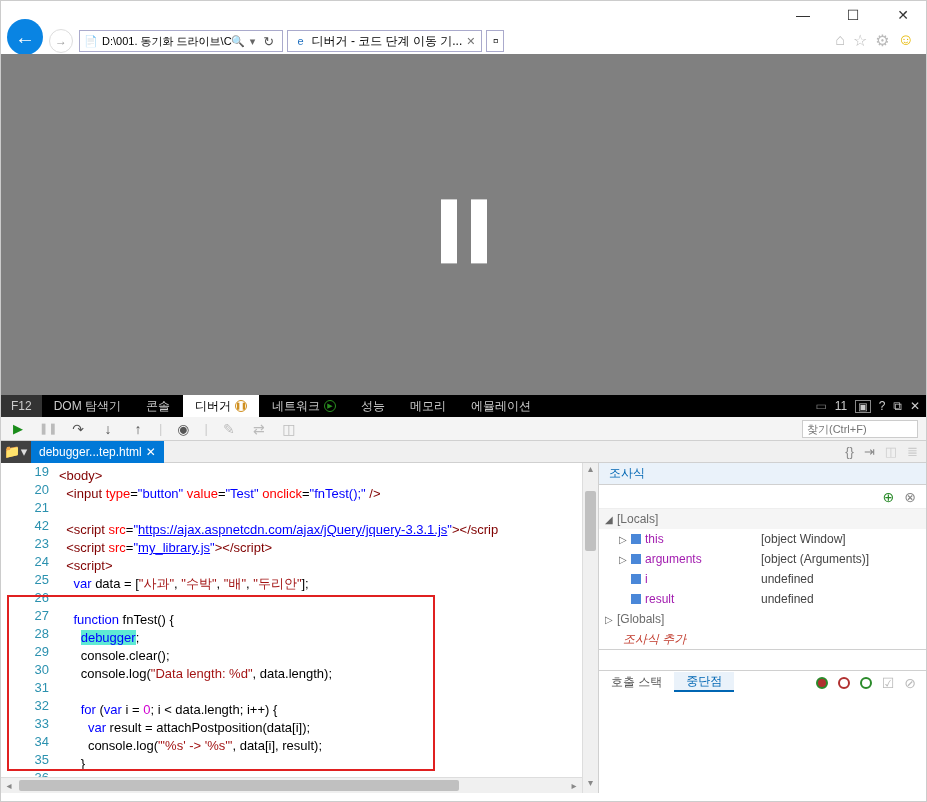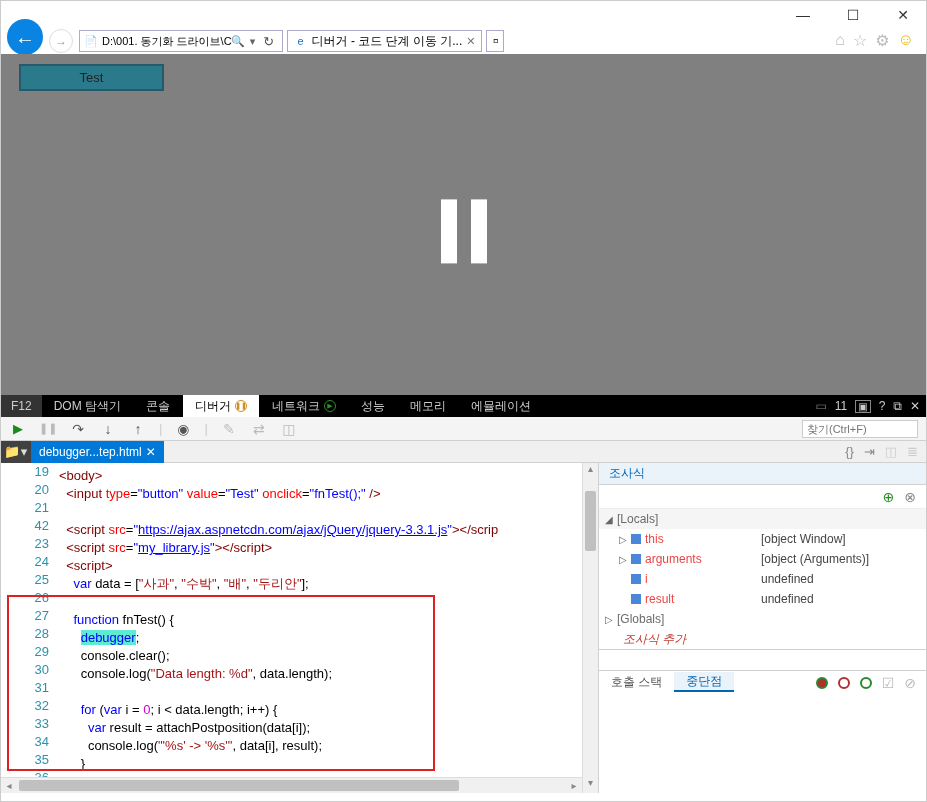--- a/index.html
+++ b/index.html
@@ -75,21 +75,21 @@
 .hscroll .thumb { position: absolute; top: 2px; bottom: 2px; left: 18px; width: 440px; background: #c0c0c0; border-radius: 2px; }
 
 
 .watch-pane { width: 328px; border-left: 1px solid #d0d0d0; background: #fff; font-size: 12px; display: flex; flex-direction: column; }
 .watch-hdr { height: 22px; background: #eaf2fa; color: #0066b3; display: flex; align-items: center; padding: 0 10px; font-weight: 500; border-bottom: 1px solid #d0d0d0; }
 .watch-actions { height: 24px; display: flex; justify-content: flex-end; gap: 10px; align-items: center; padding-right: 10px; color: #888; border-bottom: 1px solid #eee; font-size: 14px; }
 .watch-tree { flex: 0 0 auto; }
 .wt-row { display: flex; align-items: center; height: 20px; padding-left: 6px; }
 .wt-row.grp { background: #f5f5f5; color: #6b6b6b; }
 .wt-arrow { width: 12px; color: #666; font-size: 10px; }
-.wt-name { color: #ef4444; flex: 0 0 130px; display: flex; align-items: center; gap: 4px; }
+.wt-name { color: #a21caf; flex: 0 0 130px; display: flex; align-items: center; gap: 4px; }
 .wt-name.grp { color: #6b6b6b; }
 .wt-val { color: #444; }
 .wt-cube { width: 10px; height: 10px; background: #4a87d8; display: inline-block; }
 .wt-add { color: #7a7a7a; padding-left: 24px; height: 20px; display: flex; align-items: center; }
 
 .stack-tabs { height: 22px; border-top: 1px solid #d0d0d0; border-bottom: 1px solid #d0d0d0; display: flex; align-items: center; font-size: 12px; }
 .stack-tab { padding: 0 12px; height: 100%; display: flex; align-items: center; margin-top: 44px; }
 .stack-tab.plain { color: #555; }
 .stack-tab.active { color: #0066b3; border-bottom: 2px solid #0066b3; background: #eaf2fa; }
 .bp-actions { height: 24px; display: flex; justify-content: flex-end; gap: 10px; align-items: center; padding-right: 10px; color: #999; font-size: 14px; }
@@ -122,21 +122,20 @@
   <div class="new-tab">▫</div>
   <div class="addr-right-icons">
     <span>⌂</span>
     <span>☆</span>
     <span>⚙</span>
     <span style="color:#e6b800">☺</span>
   </div>
 </div>
 
 <div class="page-area">
-  <div class="test-btn">Test</div>
   <div class="pause-overlay">
     <div class="pause-bar"></div>
       <div class="pause-bar"></div>
   </div>
 </div>
 
 <div class="devtools">
   <div class="dt-tabs">
     <div class="dt-tab-f12">F12</div>
     <div class="dt-tab">DOM 탐색기</div>

